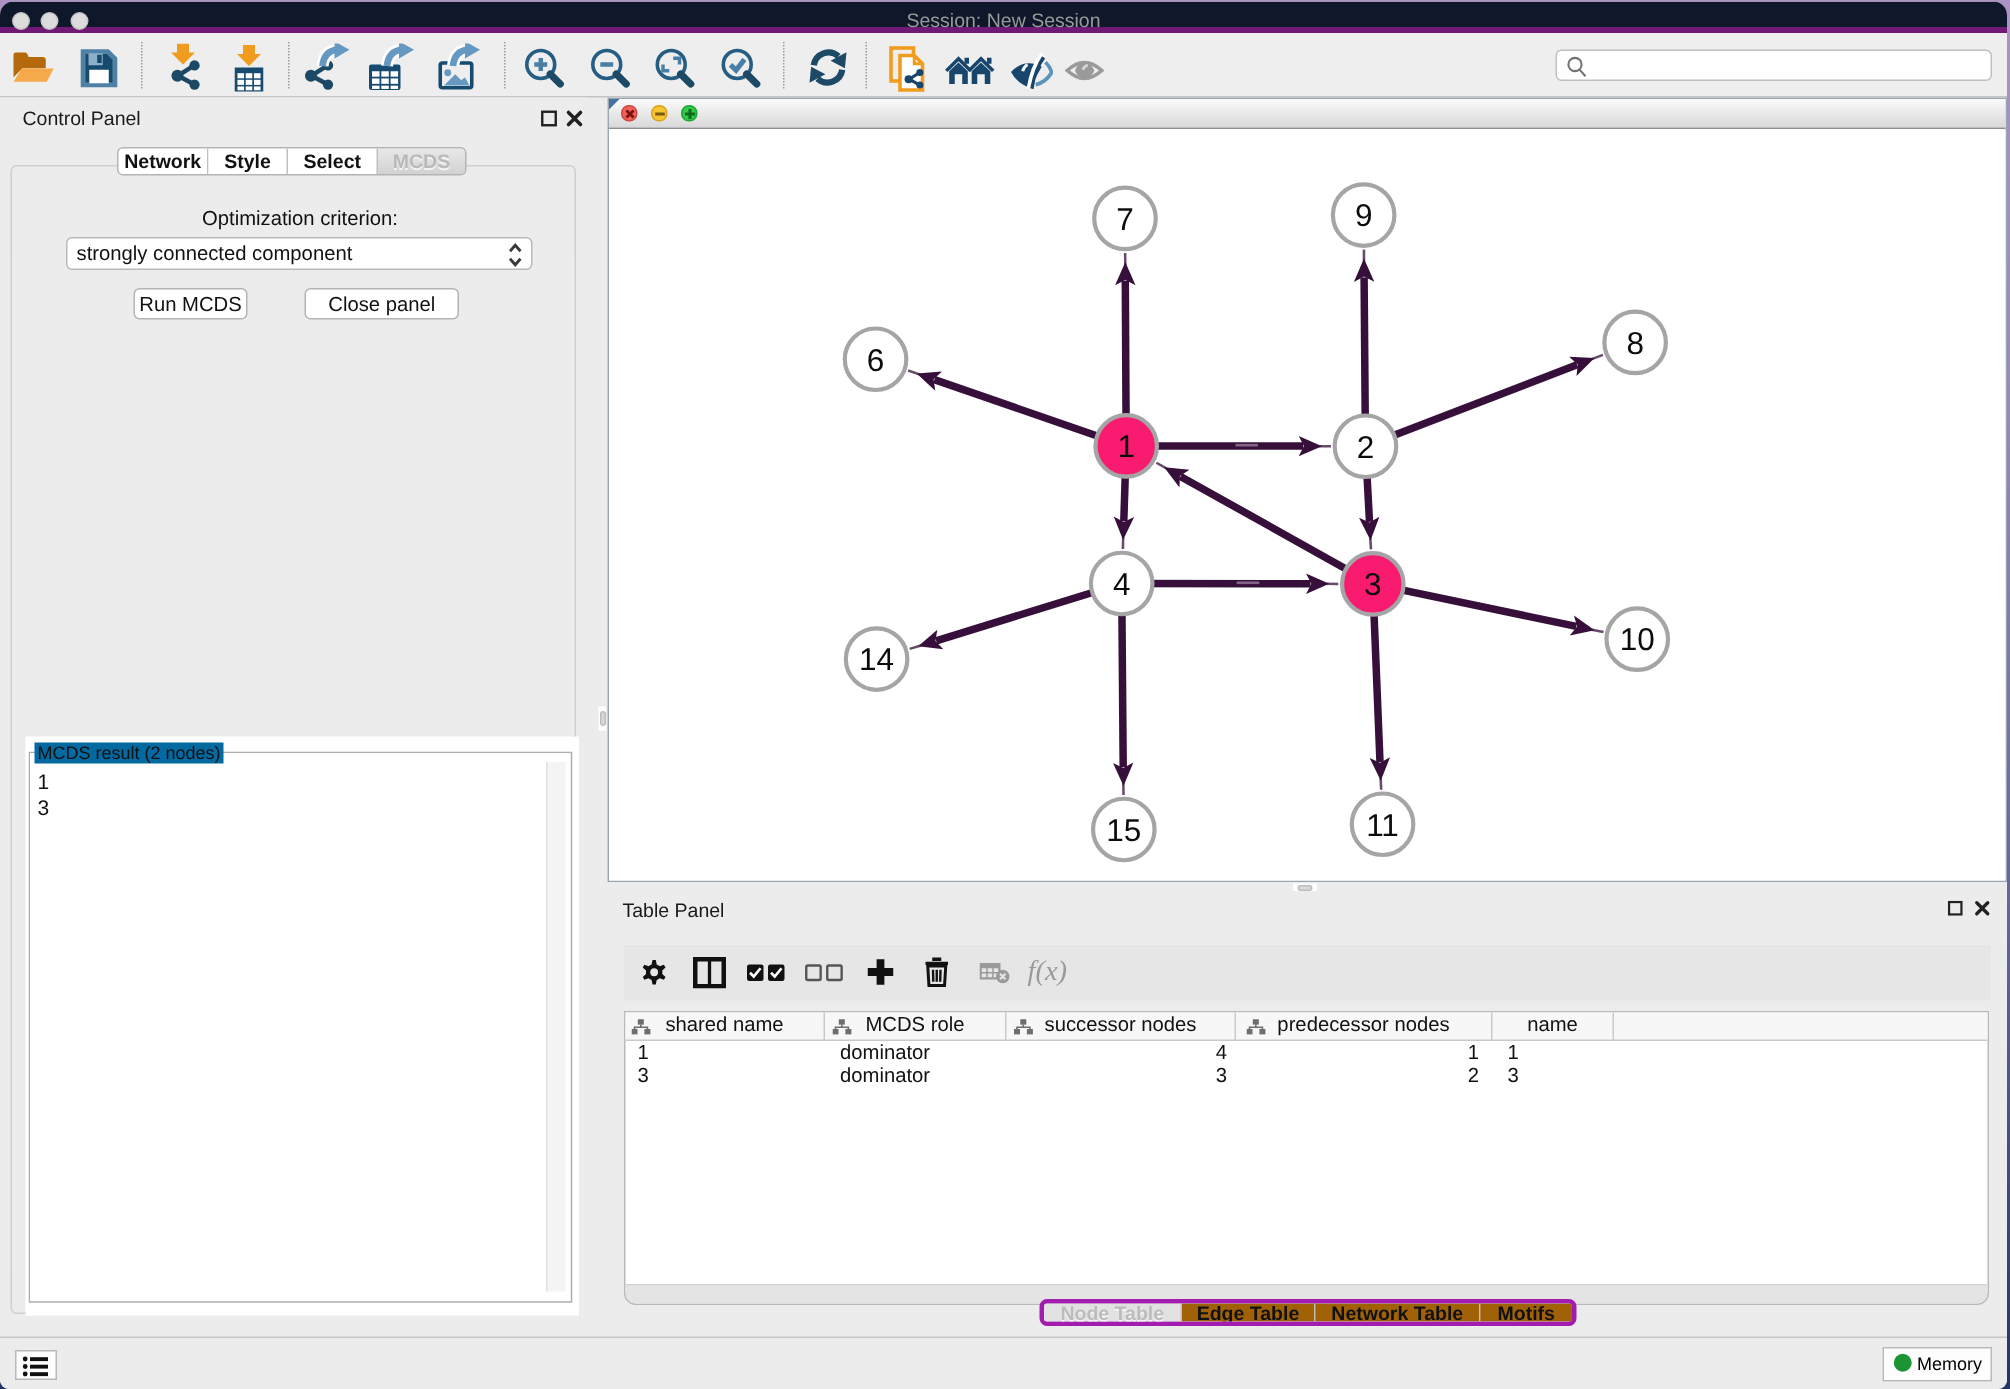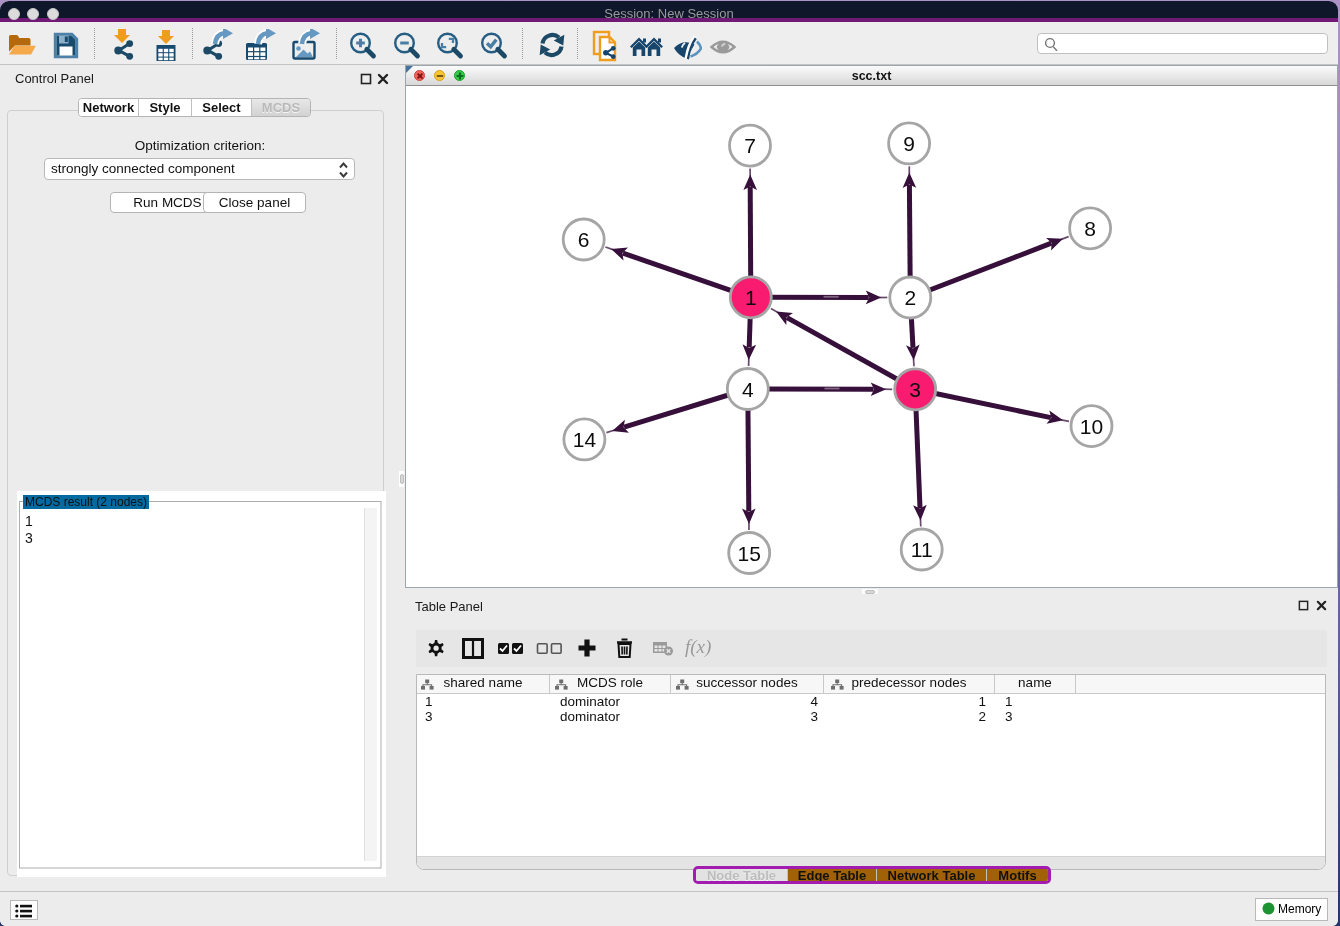--- a/index.html
+++ b/index.html
@@ -240,21 +240,21 @@
       <div class="tab" style="width:60px;">Network</div>
       <div class="tab" style="width:53px;">Style</div>
       <div class="tab" style="width:60px;">Select</div>
       <div class="tab sel" style="width:58px;">MCDS</div>
     </div>
     <div class="opt-label">Optimization criterion:</div>
     <div class="dropdown">strongly connected component<svg style="position:absolute; right:5px; top:3px;" width="11" height="16" viewBox="0 0 11 16">
           <path d="M2 5.5 L5.5 1.5 L9 5.5" fill="none" stroke="#3a3a3a" stroke-width="1.9"></path>
           <path d="M2 10.5 L5.5 14.5 L9 10.5" fill="none" stroke="#3a3a3a" stroke-width="1.9"></path>
         </svg></div>
-    <div class="btn" style="left:110px; top:127px; width:115px;">Run MCDS</div>
+    <div class="btn" style="left:89px; top:127px; width:76px;">Run MCDS</div>
     <div class="btn" style="left:203px; top:127px; width:103px;">Close panel</div>
     <div class="resultpanel"></div>
     <svg style="position:absolute; left:19px; top:436px;" width="363" height="368" viewBox="0 0 363 368">
         <rect x="0.5" y="0.5" width="361.5" height="366.5" fill="none" stroke="#adadad" stroke-width="1"></rect>
       </svg>
       <div class="vscroll" style="left:364px; top:443px; width:13px; height:353px;"></div>
       <div class="mcds-legend">MCDS result (2 nodes)</div>
     <div class="result-text">1<br>3</div>
   </div>
 
@@ -268,21 +268,20 @@
         <div class="tlb" style="left:28.2px; top:4px; width:10.5px; height:10.5px; background:#f7c434; border:1px solid #d9a41a;">
           <svg width="10" height="10" viewBox="0 0 10 10" style="position:absolute;left:0;top:0;">
             <path d="M1.8 5 L8.2 5" stroke="#7a5a10" stroke-width="2.1"></path>
           </svg>
         </div>
         <div class="tlb" style="left:48.2px; top:4px; width:10.5px; height:10.5px; background:#32c84a; border:1px solid #1fa534;">
           <svg width="10" height="10" viewBox="0 0 10 10" style="position:absolute;left:0;top:0;">
             <path d="M5 1.6 L5 8.4 M1.6 5 L8.4 5" stroke="#0c6e1d" stroke-width="2.1"></path>
           </svg>
         </div>
-      <div class="net-title">scc.txt</div>
         <svg style="position:absolute; left:0; top:0;" width="7" height="7" viewBox="0 0 7 7">
           <path d="M0 0 L7 0 L0 7 Z" fill="#46719f"></path>
         </svg>
     </div>
     <div class="netbody" id="netbody">
         <svg width="931" height="505" viewBox="0 0 931 505" style="position:absolute;left:0;top:0">
           <line x1="344.2" y1="89.6" x2="344.1" y2="81.6" stroke="#36103a" stroke-width="1.7" opacity="0.75"></line>
           <line x1="344.8" y1="210.3" x2="344.2" y2="100.1" stroke="#36103a" stroke-width="5"></line>
           <path d="M344.2 87.6 L351.0 103.1 L344.2 99.6 L337.4 103.1 Z" fill="#36103a"></path>
           <line x1="207.0" y1="162.6" x2="199.4" y2="160.0" stroke="#36103a" stroke-width="1.7" opacity="0.75"></line>

